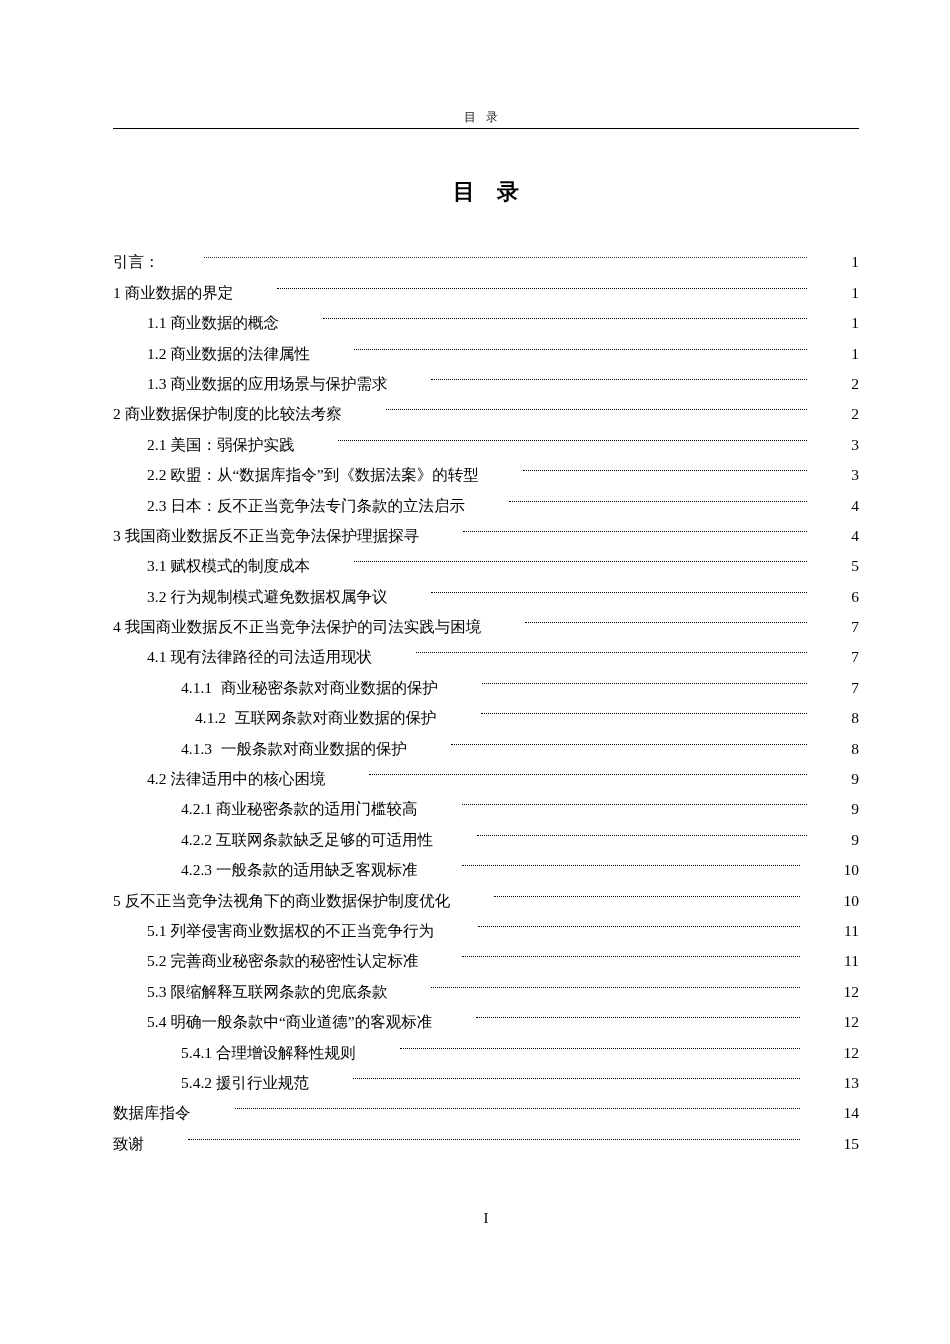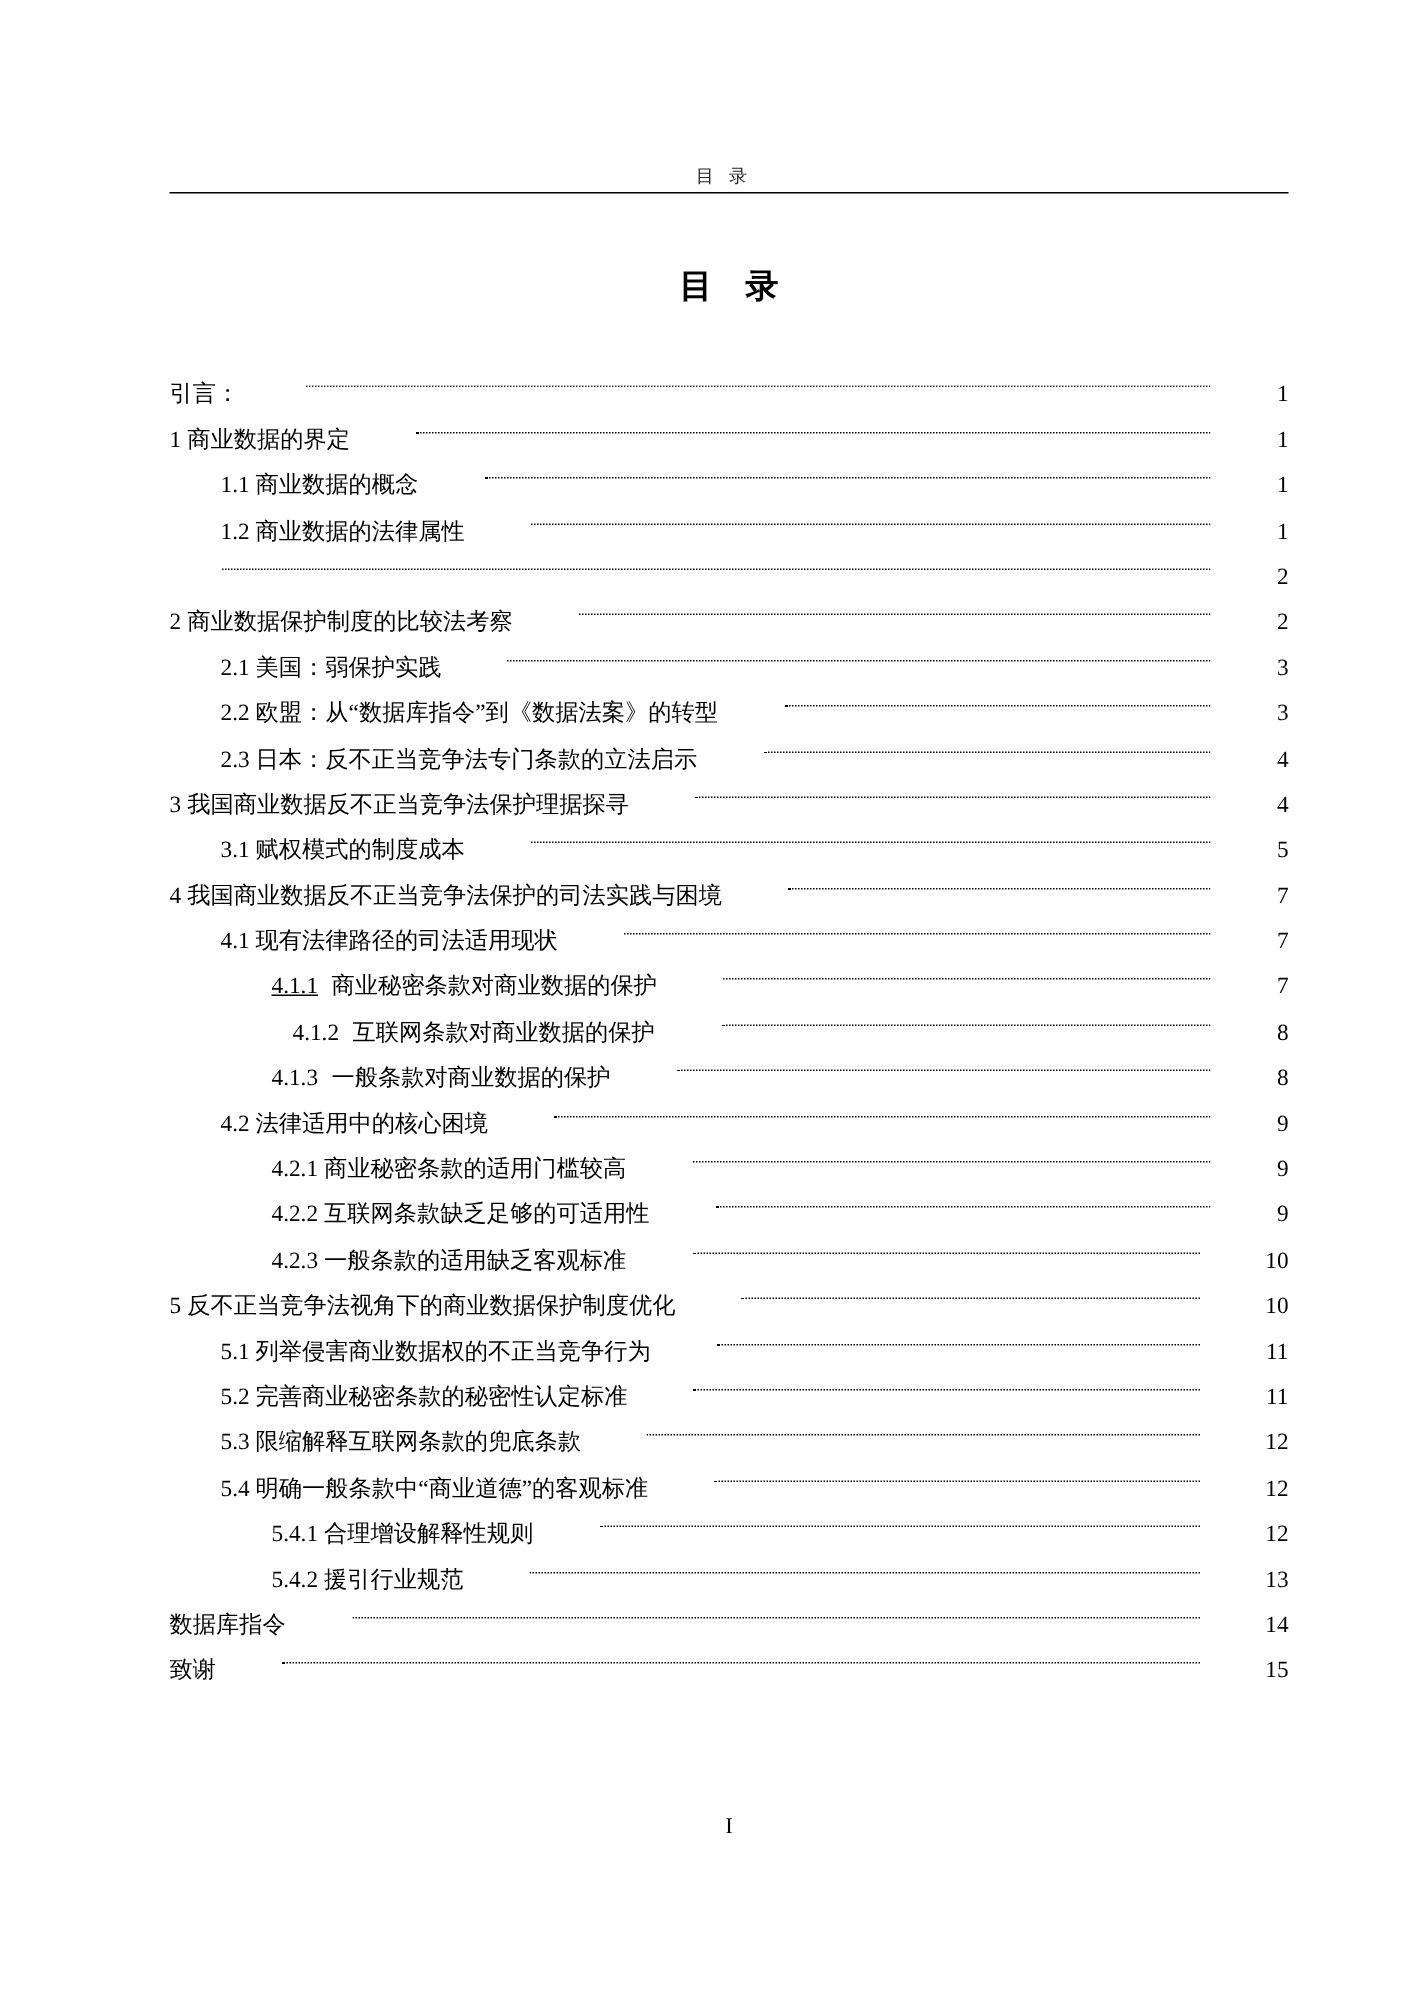--- a/index.html
+++ b/index.html
@@ -128,20 +128,21 @@
       <span class="toc-label"><span class="num">1.1</span><span class="ttl">商业数据的概念</span></span>
       <span class="toc-leader"></span>
       <span class="toc-page">1</span>
     </div>
     <div class="toc-row lvl2">
       <span class="toc-label"><span class="num">1.2</span><span class="ttl">商业数据的法律属性</span></span>
       <span class="toc-leader"></span>
       <span class="toc-page">1</span>
     </div>
     <div class="toc-row lvl2">
+      <span class="toc-label"><span class="num">1.3</span><span class="ttl">商业数据的应用场景与保护需求</span></span>
       <span class="toc-leader"></span>
       <span class="toc-page">2</span>
     </div>
     <div class="toc-row lvl1">
       <span class="toc-label"><span class="num">2</span><span class="ttl">商业数据保护制度的比较法考察</span></span>
       <span class="toc-leader"></span>
       <span class="toc-page">2</span>
     </div>
     <div class="toc-row lvl2">
       <span class="toc-label"><span class="num">2.1</span><span class="ttl">美国：弱保护实践</span></span>
@@ -161,32 +162,37 @@
     <div class="toc-row lvl1">
       <span class="toc-label"><span class="num">3</span><span class="ttl">我国商业数据反不正当竞争法保护理据探寻</span></span>
       <span class="toc-leader"></span>
       <span class="toc-page">4</span>
     </div>
     <div class="toc-row lvl2">
       <span class="toc-label"><span class="num">3.1</span><span class="ttl">赋权模式的制度成本</span></span>
       <span class="toc-leader"></span>
       <span class="toc-page">5</span>
     </div>
+    <div class="toc-row lvl2">
+      <span class="toc-label"><span class="num">3.2</span><span class="ttl">行为规制模式避免数据权属争议</span></span>
+      <span class="toc-leader"></span>
+      <span class="toc-page">6</span>
+    </div>
     <div class="toc-row lvl1">
       <span class="toc-label"><span class="num">4</span><span class="ttl">我国商业数据反不正当竞争法保护的司法实践与困境</span></span>
       <span class="toc-leader"></span>
       <span class="toc-page">7</span>
     </div>
     <div class="toc-row lvl2">
       <span class="toc-label"><span class="num">4.1</span><span class="ttl">现有法律路径的司法适用现状</span></span>
       <span class="toc-leader"></span>
       <span class="toc-page">7</span>
     </div>
     <div class="toc-row lvl3">
-      <span class="toc-label"><span class="num" style="margin-right: 9px; text-decoration: underline;">4.1.1</span><span class="ttl">商业秘密条款对商业数据的保护</span></span>
+      <span class="toc-label"><span class="num" style="margin-right: 9px;">4.1.1</span><span class="ttl">商业秘密条款对商业数据的保护</span></span>
       <span class="toc-leader"></span>
       <span class="toc-page">7</span>
     </div>
     <div class="toc-row lvl3">
       <span class="toc-label"><span class="num" style="margin-right: 9px; margin-left: 14px;">4.1.2</span><span class="ttl">互联网条款对商业数据的保护</span></span>
       <span class="toc-leader"></span>
       <span class="toc-page">8</span>
     </div>
     <div class="toc-row lvl3">
       <span class="toc-label"><span class="num" style="margin-right: 9px;">4.1.3</span><span class="ttl">一般条款对商业数据的保护</span></span>

